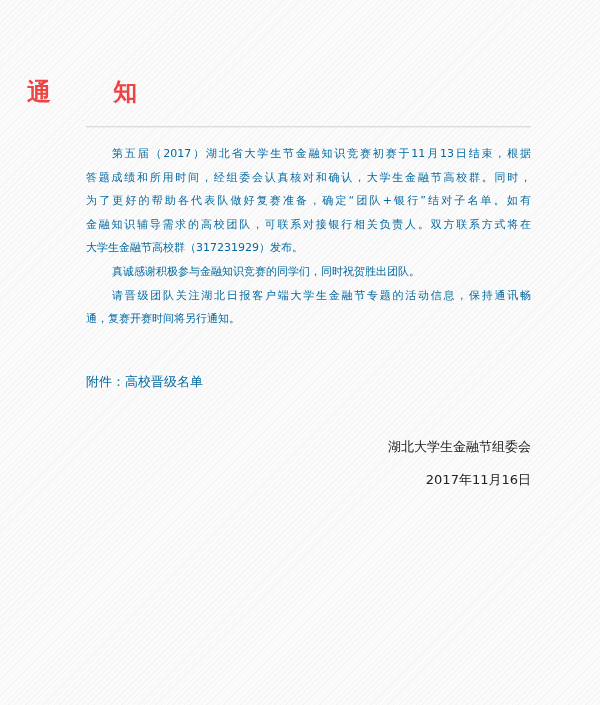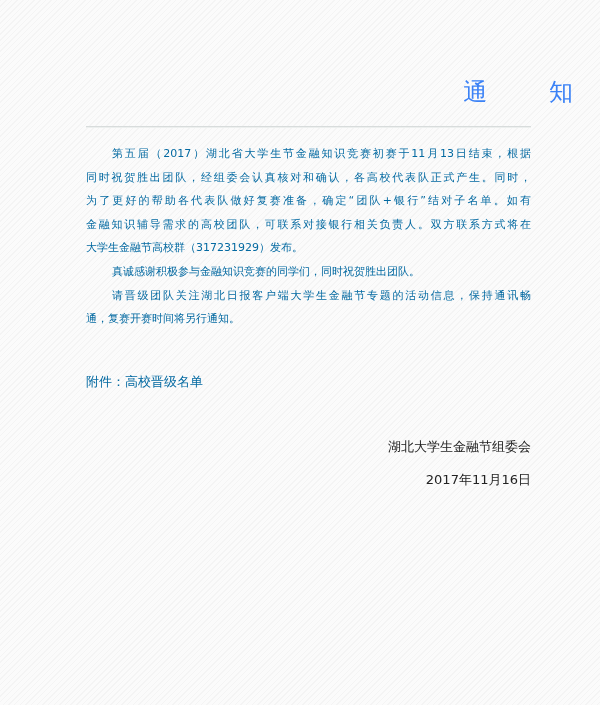--- a/index.html
+++ b/index.html
@@ -20,24 +20,24 @@
         transparent 4px
       );
       font-family: "DejaVu Sans", "Liberation Sans", sans-serif;
       color: #222;
     }
     .title {
       position: absolute;
       top: 76px;
       left: 0;
       width: 600px;
-      text-align: right;
+      text-align: left;
       font-size: 24px;
-      font-weight: normal;
-      color: #3b82f6;
+      font-weight: bold;
+      color: #ef4444;
       line-height: 32px;
       letter-spacing: 0;
     }
     .title .ch {
       display: inline-block;
       margin: 0 27px;
     }
     .divider {
       position: absolute;
       top: 126px;
@@ -104,21 +104,21 @@
 <div class="title">
   <span class="ch">通</span>
   <span class="ch">知</span>
 </div>
 
 <div class="divider"></div>
 
 <div class="body-text">
   <div>
     <span class="line indent">第五届（2017）湖北省大学生节金融知识竞赛初赛于11月13日结束，根据</span>
-    <span class="line">同时祝贺胜出团队，经组委会认真核对和确认，各高校代表队正式产生。同时，</span>
+    <span class="line">答题成绩和所用时间，经组委会认真核对和确认，大学生金融节高校群。同时，</span>
     <span class="line">为了更好的帮助各代表队做好复赛准备，确定“团队+银行”结对子名单。如有</span>
     <span class="line">金融知识辅导需求的高校团队，可联系对接银行相关负责人。双方联系方式将在</span>
     <span class="line last">大学生金融节高校群（317231929）发布。</span>
   </div>
   <div>
     <span class="line indent last">真诚感谢积极参与金融知识竞赛的同学们，同时祝贺胜出团队。</span>
   </div>
   <div>
     <span class="line indent">请晋级团队关注湖北日报客户端大学生金融节专题的活动信息，保持通讯畅</span>
     <span class="line last">通，复赛开赛时间将另行通知。</span>

